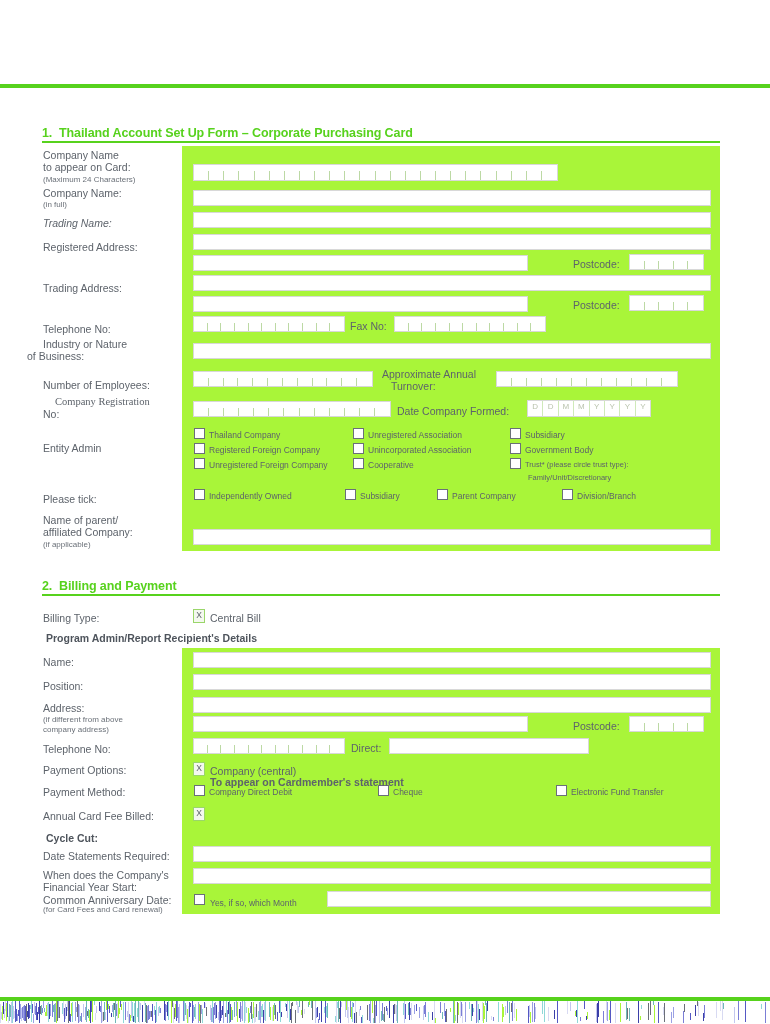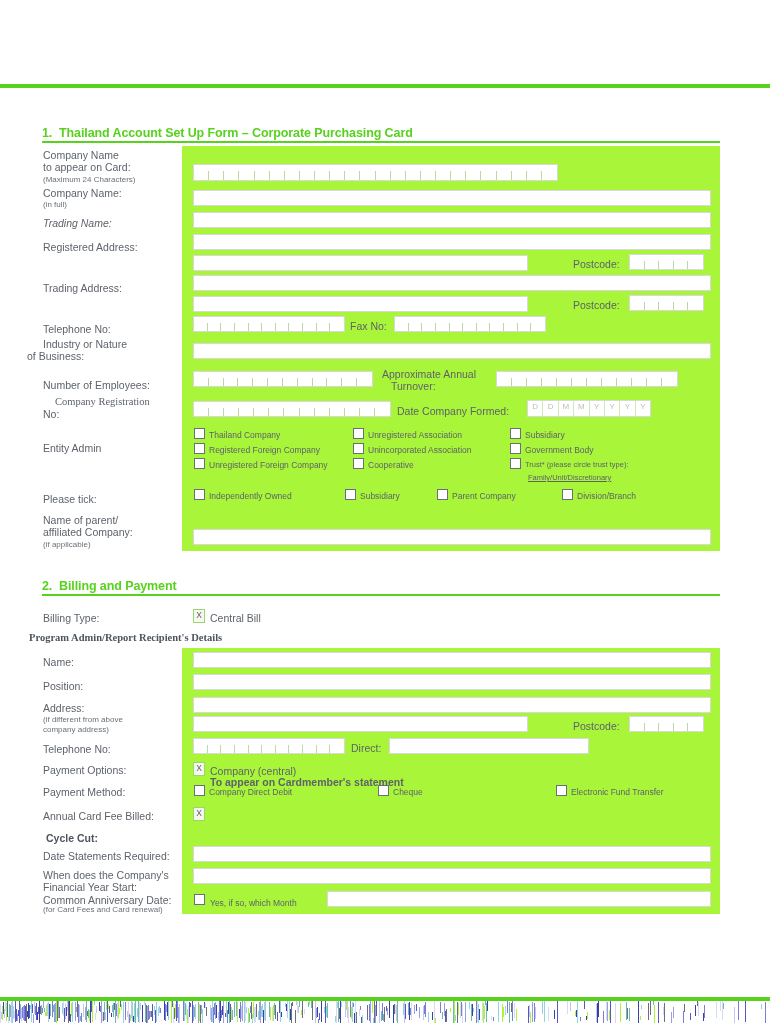--- a/index.html
+++ b/index.html
@@ -337,21 +337,21 @@
       <div class="cbx-lbl sm" style="left: 368px; top: 459px;">Cooperative</div>
     </div>
   <div id="entity-col3">
       <div class="cbx" style="left: 510px; top: 428px;"></div>
       <div class="cbx-lbl sm" style="left: 525px; top: 429px;">Subsidiary</div>
       <div class="cbx" style="left: 510px; top: 443px;"></div>
       <div class="cbx-lbl sm" style="left: 525px; top: 444px;">Government Body</div>
       <div class="cbx" style="left: 510px; top: 458px;"></div>
       <div class="cbx-lbl tiny" style="left: 525px; top: 459px;">Trust* (please circle trust type):</div>
     </div>
-  <div class="cbx-lbl tiny" style="left:528px;top:472px;text-decoration:underline;">Family/Unit/Discretionary</div>
+  <div class="cbx-lbl tiny" style="left:528px;top:472px;">Family/Unit/Discretionary</div>
 
   <div id="ownership-group">
       <div class="cbx" style="left: 194px; top: 489px;"></div>
       <div class="cbx-lbl sm" style="left: 209px; top: 490px;">Independently Owned</div>
       <div class="cbx" style="left: 345px; top: 489px;"></div>
       <div class="cbx-lbl sm" style="left: 360px; top: 490px;">Subsidiary</div>
       <div class="cbx" style="left: 437px; top: 489px;"></div>
       <div class="cbx-lbl sm" style="left: 452px; top: 490px;">Parent Company</div>
       <div class="cbx" style="left: 562px; top: 489px;"></div>
       <div class="cbx-lbl sm" style="left: 577px; top: 490px;">Division/Branch</div>
@@ -362,21 +362,21 @@
   <div class="sec-head" style="left:42px;top:579px;">
     <span>2.</span>
     &nbsp;<span>Billing and Payment</span>
   </div>
   <div class="sec-rule" style="left:42px;top:594px;width:678px;"></div>
 
   <div class="lbl" style="left:43px;top:612px;">Billing Type:</div>
   <div class="cbx x" style="left:193px;top:609px;width:12px;height:14px;">X</div>
   <div class="cbx-lbl" style="left:210px;top:612px;">Central Bill</div>
 
-  <div class="lbl bold" style="left:29px;top:632px;font-family:Liberation Serif, serif;">Program Admin/Report Recipient's Details</div>
+  <div class="lbl bold" style="left:46px;top:632px;">Program Admin/Report Recipient's Details</div>
 
   <div class="panel" style="left:182px;top:648px;width:538px;height:266px;"></div>
 
   <div class="lbl" style="left:43px;top:656px;">Name:</div>
   <div class="lbl" style="left:43px;top:680px;">Position:</div>
   <div class="lbl" style="left:43px;top:702px;">Address:</div>
   <div class="lbl small" style="left:43px;top:715px;">(if different from above</div>
   <div class="lbl small" style="left:43px;top:725px;">company address)</div>
   <div class="lbl" style="left:43px;top:743px;">Telephone No:</div>
   <div class="lbl" style="left:43px;top:764px;">Payment Options:</div>

